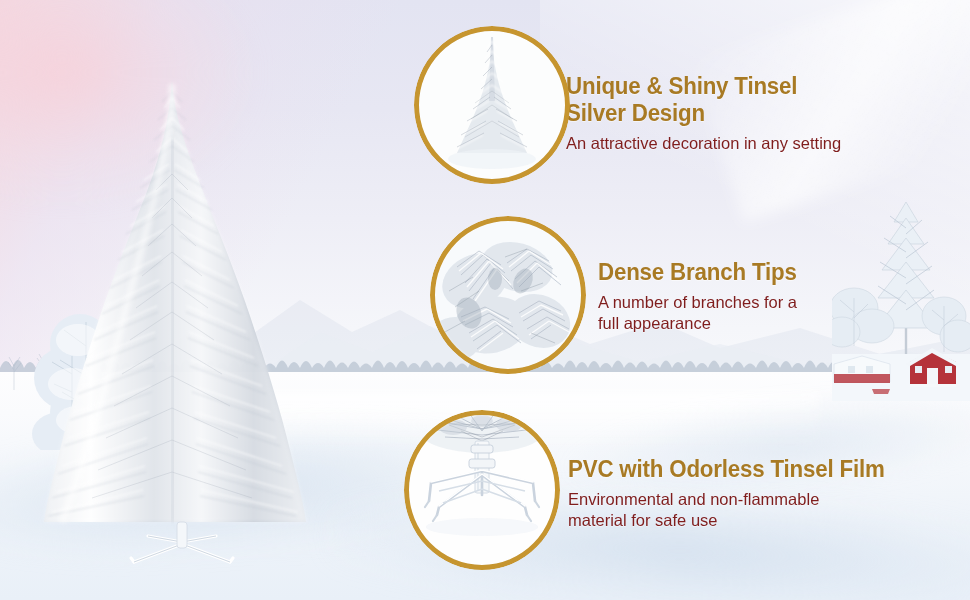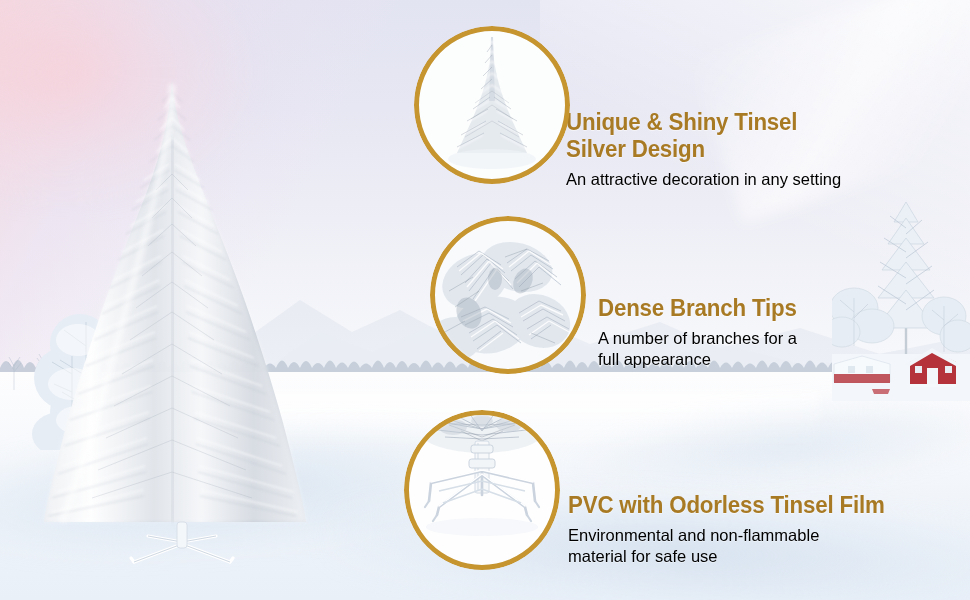--- a/index.html
+++ b/index.html
@@ -86,31 +86,31 @@
   .callout .photo {
     position:absolute; inset:5px; border-radius:50%; overflow:hidden;
     background:#fdfdfd; z-index:1;
   }
 
   #circle-1 { left:414px; top:26px;  width:156px; height:158px; }
   #circle-2 { left:430px; top:216px; width:156px; height:158px; }
   #circle-3 { left:404px; top:410px; width:156px; height:160px; }
 
   
-  .feature { position:absolute;margin-top:36px; }
+  .feature { position:absolute; }
   .feature h2 {
     font-family:"Liberation Sans Narrow","Liberation Sans", sans-serif;
     color:#a87a24; font-size:24px; font-weight:bold;
     line-height:1.13; letter-spacing:-0.2px;
     transform:scaleX(0.93); transform-origin:left center;
     text-shadow:0 1px 0 rgba(255,255,255,0.5);
     white-space:pre-line;
   }
   .feature p {
-    color:#000000; font-size:16.5px; line-height:1.28;
+    color:#7f1d1d; font-size:16.5px; line-height:1.28;
     margin-top:7px; white-space:pre-line;
     text-shadow:0 1px 0 rgba(255,255,255,0.45);
   }
   #feature-1 { left:566px; top:72px;  width:350px; }
   #feature-2 { left:598px; top:258px; width:330px; }
   #feature-3 { left:568px; top:455px; width:360px; }
 </style>
 </head>
 <body>
 

